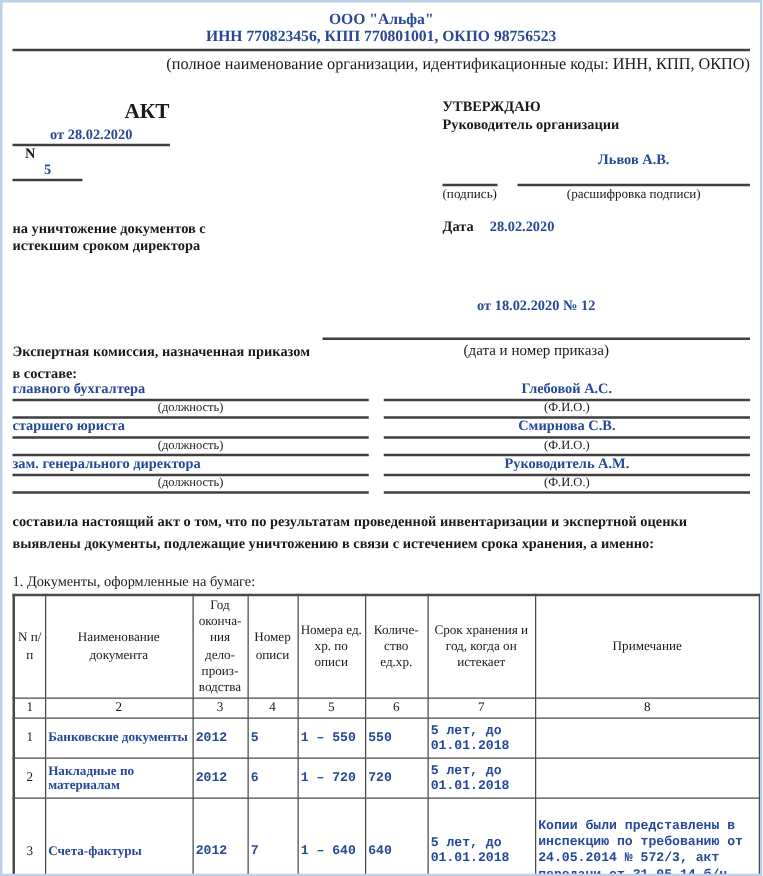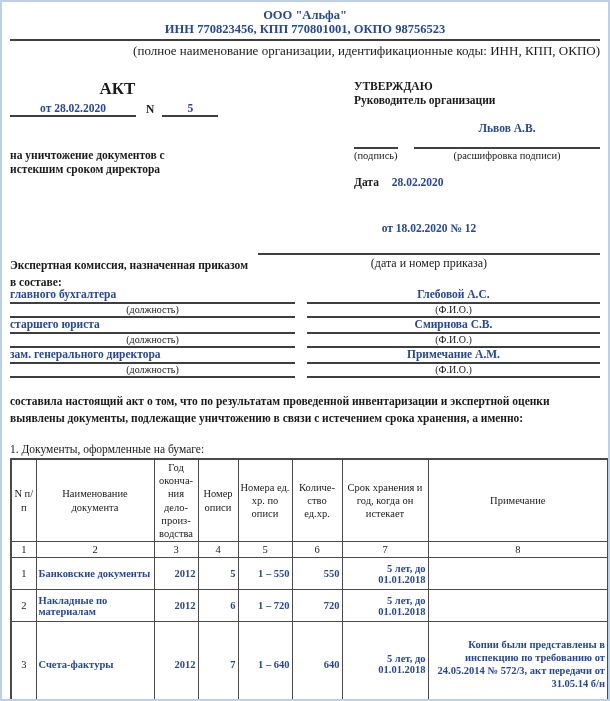--- a/index.html
+++ b/index.html
@@ -18,21 +18,21 @@
 
   
   .org-header { text-align:center; font-weight:bold; color:#264896; font-size:12.5px; line-height:1.15; }
   .org-rule { border-bottom:2px solid #3f3f3f; margin-top:2px; }
   .org-caption { text-align:right; font-size:13px; margin-top:2px; }
 
   
   .top-row { display:flex; margin-top:20px; }
   .act-col { width:215px; }
   .act-title { text-align:center; font-weight:bold; font-size:17px; }
-  .act-line { display:flex; align-items:center; margin-top:3px; }
+  .act-line { display:flex; align-items:flex-start; margin-top:3px;flex-direction:column; }
   .u-date { width:126px; border-bottom:2px solid #3f3f3f; text-align:center; font-weight:bold; color:#264896; padding-bottom:1px; }
   .n-label { font-weight:bold; padding:0 8px 1px 10px; }
   .u-num { width:56px; border-bottom:2px solid #3f3f3f; text-align:center; font-weight:bold; color:#264896; padding-bottom:1px; }
   .act-subject { margin-top:31px; font-weight:bold; line-height:1.25; }
 
   .approve-col { width:246px; margin-left:auto; }
   .approve-col .line { font-weight:bold; line-height:1.25; }
   .sig-row { display:flex; align-items:flex-end; margin-top:14px; }
   .sig-short { width:44px; border-bottom:2px solid #3f3f3f; height:12px; }
   .sig-gap { width:16px; }
@@ -61,21 +61,21 @@
   .paragraph { margin-top:15px; font-weight:bold; max-width:548px; line-height:1.55; }
   .section-title { margin-top:15px; }
 
   
   table.doc { border-collapse:collapse; table-layout:fixed; width:597px; margin-top:3px; border:2px solid #4a4a4a; }
   table.doc th, table.doc td { border:1px solid #4a4a4a; padding:1px 2px; overflow:hidden; }
   table.doc th { font-weight:normal; font-size:10.5px; line-height:1.25; text-align:center; vertical-align:middle; }
   tr.hdr th { height:76px; }
   tr.nums th { height:13px; }
   td { font-size:10.5px; vertical-align:middle; }
-  td.c { text-align:right; }
+  td.c { text-align:left;font-family:Liberation Mono, monospace; }
   td.v { font-weight:bold; color:#264896; }
   td.rownum { text-align:center; }
   tr.r12 td { height:29px; }
   tr.r3 td { height:82px; }
   td.note { line-height:1.25; }
 
   
   .total-row { display:flex; align-items:flex-end; margin-top:9px; }
   .total-label { font-weight:bold; }
   .total-value-wrap { width:262px; margin-left:6px; }
@@ -159,21 +159,21 @@
       <div class="cap">(Ф.И.О.)</div>
     </div>
   </div>
 
   <div class="member-row">
     <div class="member-cell-l">
       <div class="val">зам. генерального директора</div>
       <div class="cap">(должность)</div>
     </div>
     <div class="member-cell-r">
-      <div class="val">Примечание А.М.</div>
+      <div class="val">Руководитель А.М.</div>
       <div class="cap">(Ф.И.О.)</div>
     </div>
   </div>
 
   <div class="paragraph">составила настоящий акт о том, что по результатам проведенной инвентаризации и экспертной оценки выявлены документы, подлежащие уничтожению в связи с истечением срока хранения, а именно:</div>
 
   <div class="section-title">1. Документы, оформленные на бумаге:</div>
 
   <table class="doc">
     <colgroup>

